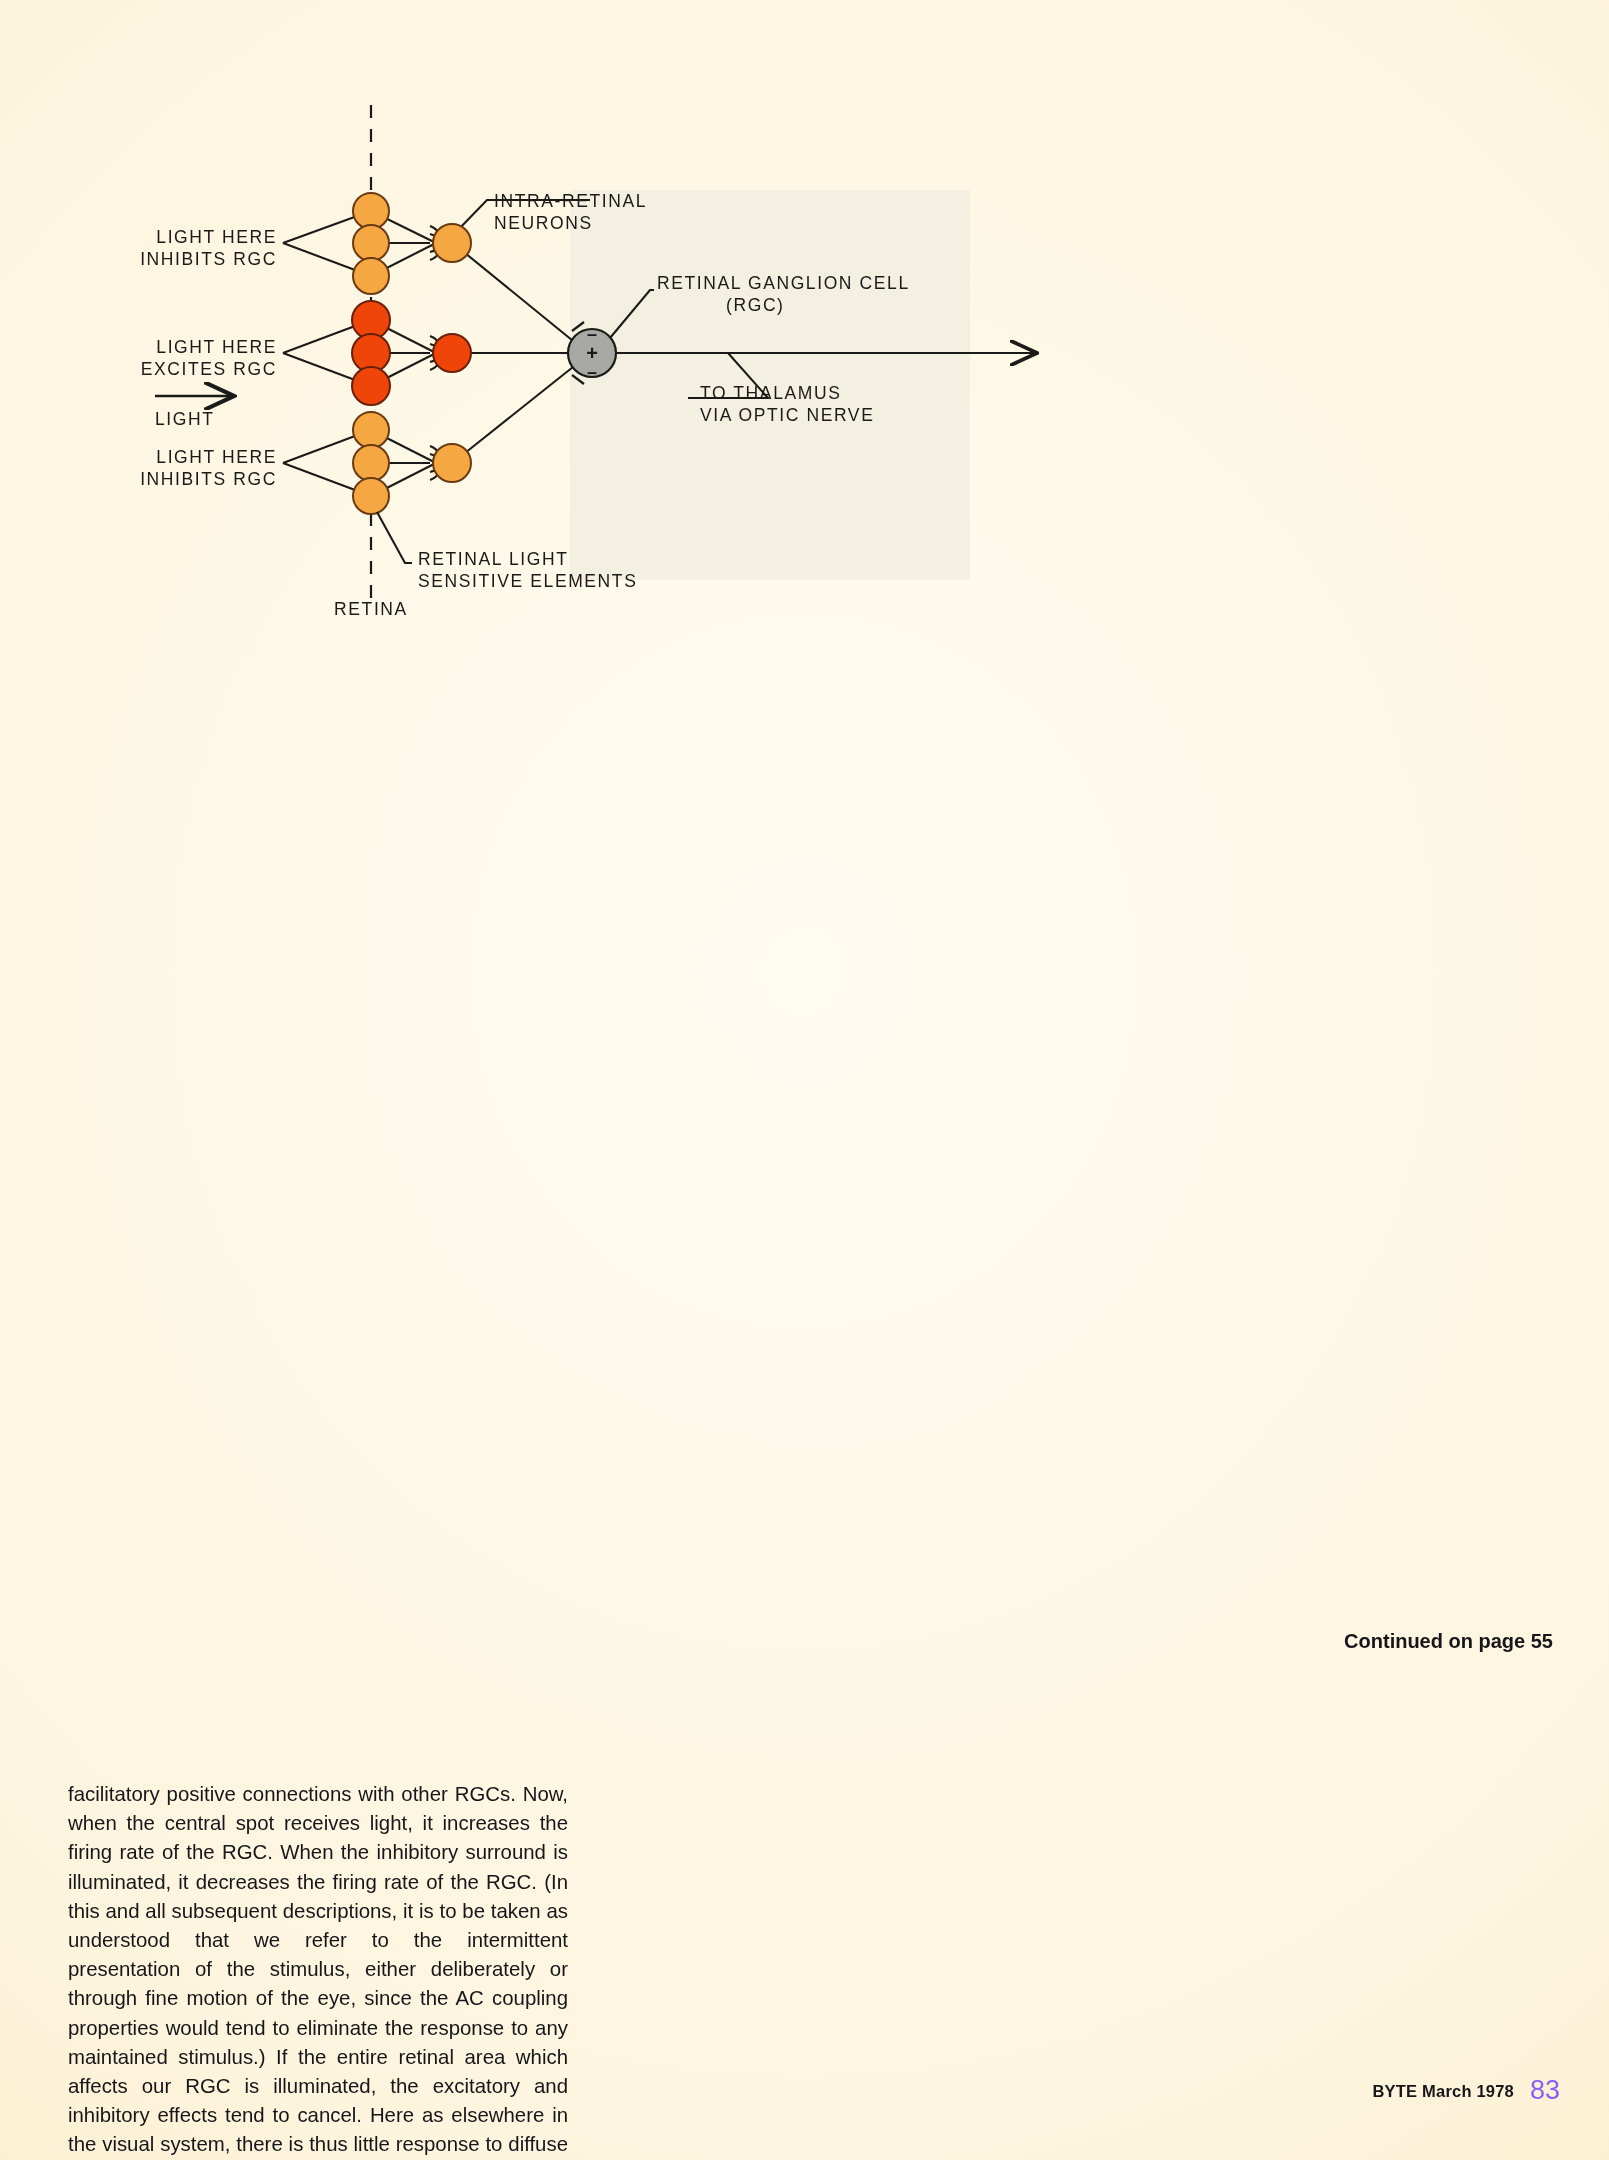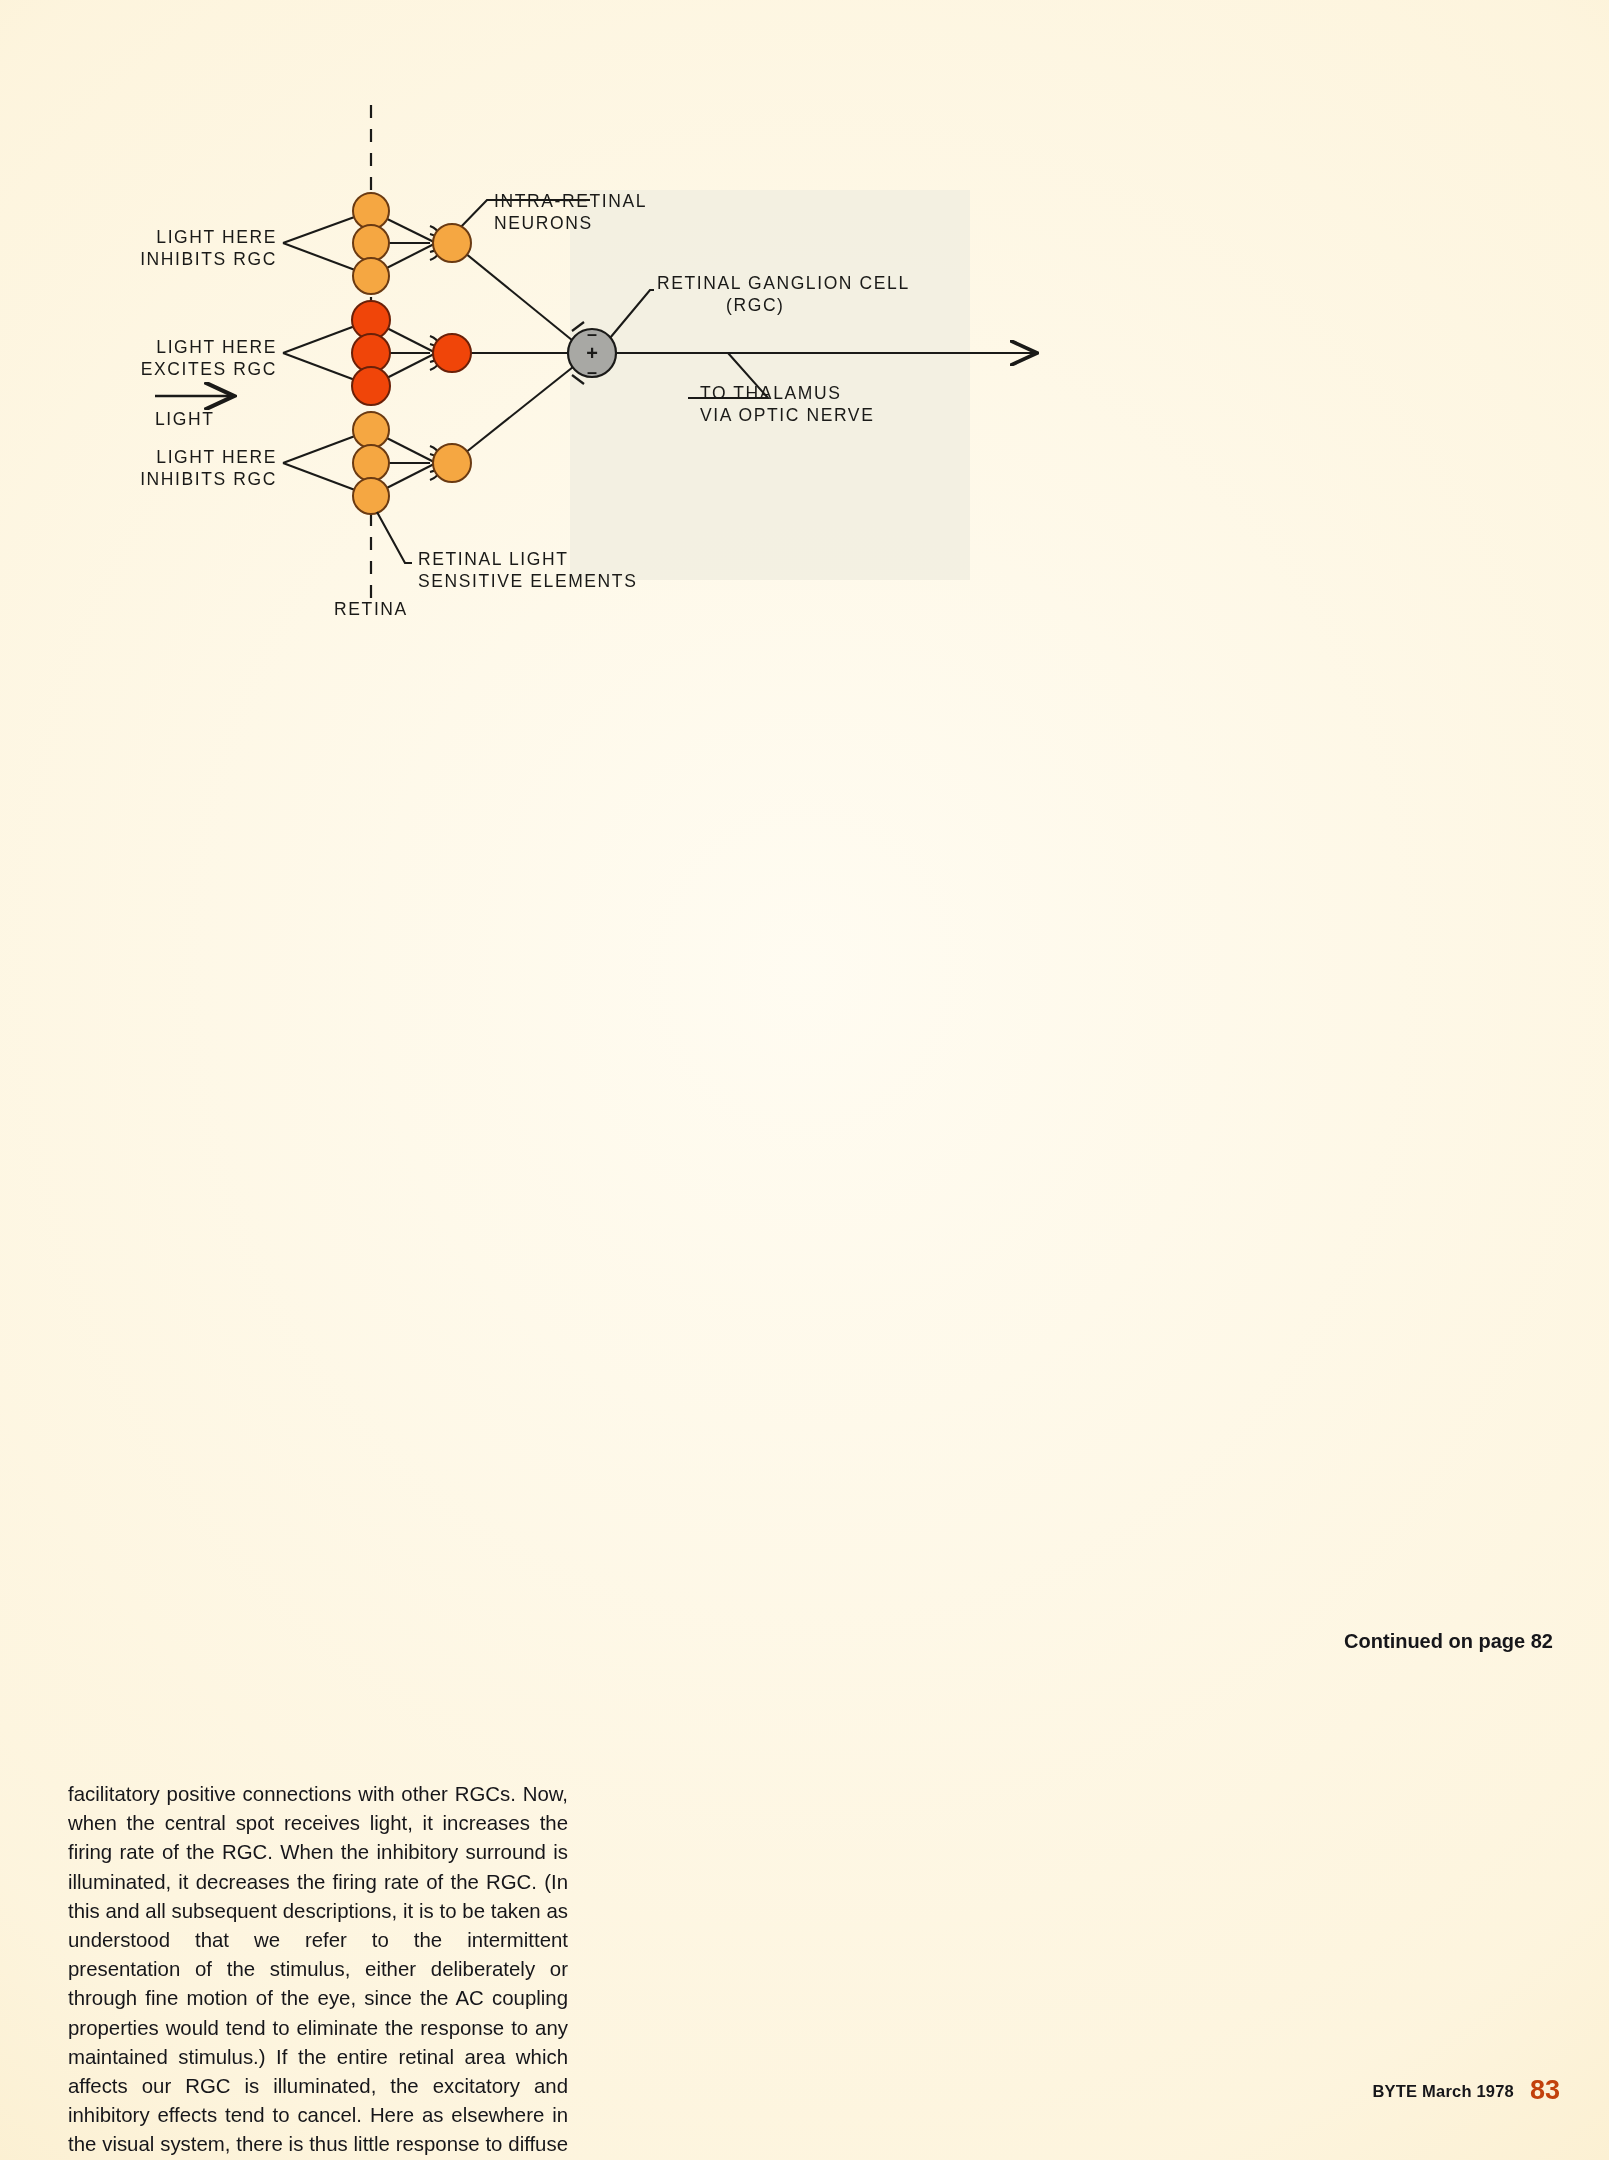--- a/index.html
+++ b/index.html
@@ -82,22 +82,22 @@
   }
   #footer .src {
     font-size: 16.5px;
     font-weight: bold;
     color: #16161a;
     letter-spacing: 0.2px;
     margin-left: 43px;
   }
   #footer .pageno {
     font-size: 27px;
-    font-weight: bold;
-    color: #c2410c;
+    font-weight: normal;
+    color: #8b5cf6;
     margin-left: 16px;
     vertical-align: -2px;
   }
 </style>
 </head>
 <body>
 
 <div id="page">
 
   <div class="fig4">
@@ -219,19 +219,19 @@
       <text class="dlabel" x="418" y="587">SENSITIVE  ELEMENTS</text>
 
       <text class="dlabel" x="371" y="615" text-anchor="middle">RETINA</text>
     </svg>
   </div>
 
   <div class="col" id="col-left">
     <p>facilitatory positive connections with other RGCs. Now, when the central spot receives light, it increases the firing rate of the RGC. When the inhibitory surround is illuminated, it decreases the firing rate of the RGC. (In this and all subsequent descriptions, it is to be taken as understood that we refer to the intermittent presentation of the stimulus, either deliberately or through fine motion of the eye, since the AC coupling properties would tend to eliminate the response to any maintained stimulus.) If the entire retinal area which affects our RGC is illuminated, the excitatory and inhibitory effects tend to cancel. Here as elsewhere in the visual system, there is thus little response to diffuse light. Notice that due to the shape of the inhibitory and excitatory regions, a line of light just the width of the excitatory center spot, and crossing the entire active area, would fire retinal elements in both the inhibitory and excitatory regions. However, such a stimulus would fire the entire excitatory central region, but would only fire a small percentage of the</p>
   </div>
 
-  <div id="continued">Continued on page 82</div>
+  <div id="continued">Continued on page 55</div>
 
   <div id="footer">
     <span class="src">BYTE March 1978</span><span class="pageno">83</span>
   </div>
 
 </div>
 
 </body></html>

